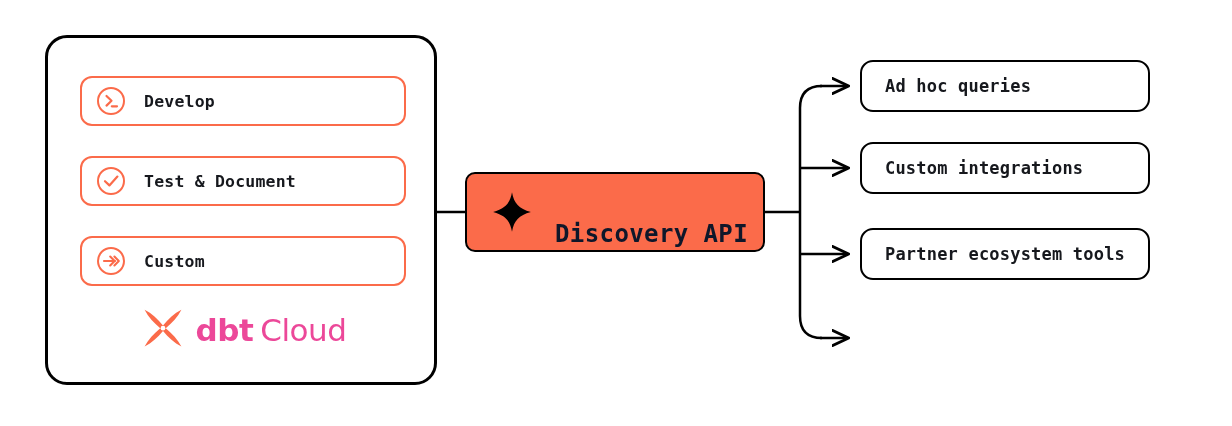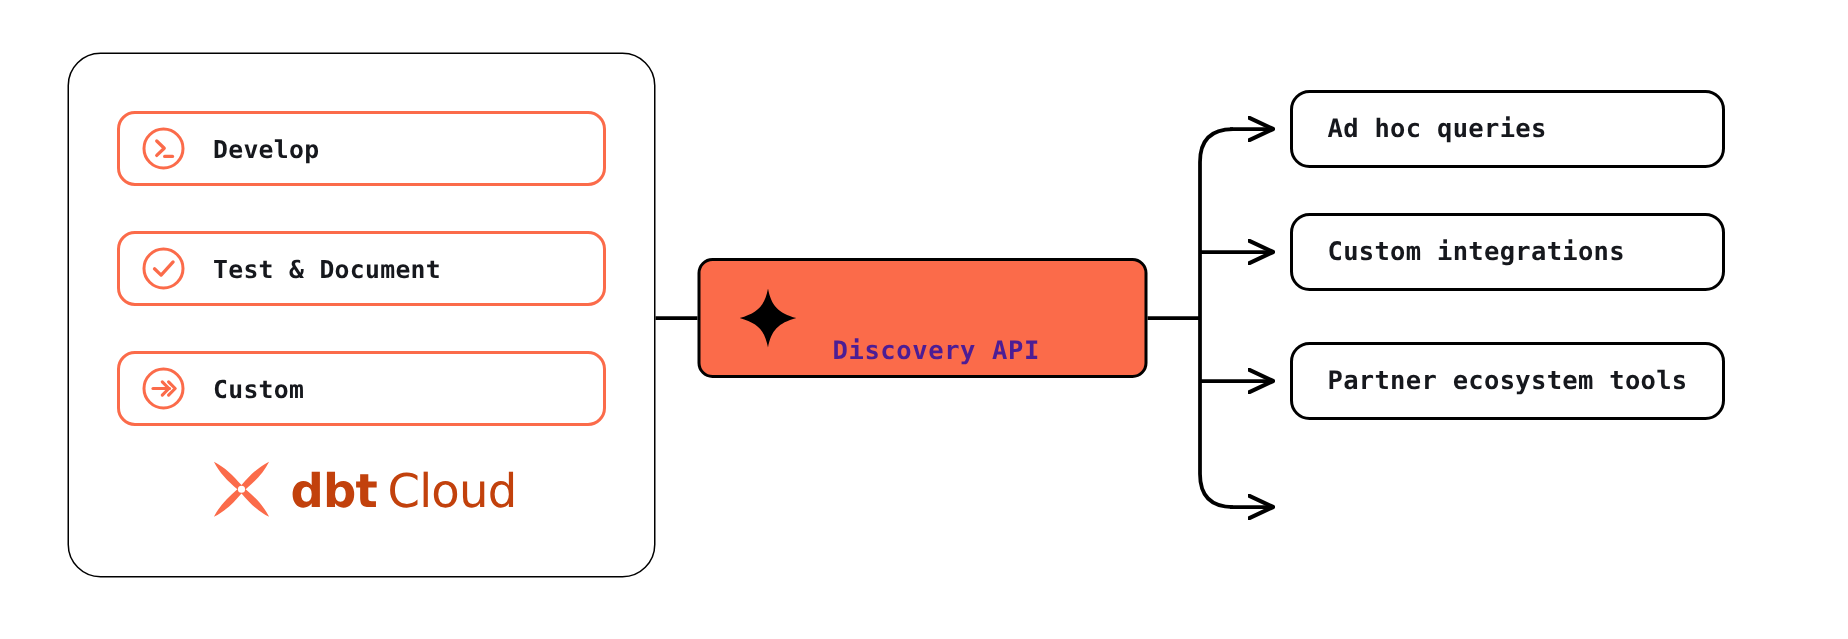--- a/index.html
+++ b/index.html
@@ -19,21 +19,21 @@
   }
 
   
   #left-panel {
     position: absolute;
     left: 45px;
     top: 35px;
     width: 392px;
     height: 350px;
     box-sizing: border-box;
-    border: 1px solid #000000;
+    border: 3px solid #000000;
     border-radius: 22px;
     background: #ffffff;
   }
 
   .stage-box {
     position: absolute;
     left: 32px;
     width: 326px;
     height: 50px;
     box-sizing: border-box;
@@ -76,21 +76,21 @@
   }
   #dbt-mark {
     width: 46px;
     height: 46px;
     display: block;
   }
   #dbt-wordmark {
     margin-left: 10px;
     font-family: "DejaVu Sans", "Liberation Sans", sans-serif;
     font-size: 31px;
-    color: #c2410c;
+    color: #ec4899;
     letter-spacing: -0.5px;
     line-height: 1;
     white-space: nowrap;
   }
   #dbt-word-dbt { font-weight: 700; }
   #dbt-word-cloud { font-weight: 400; margin-left: 7px; }
 
   
   #discovery-node {
     position: absolute;
@@ -107,23 +107,23 @@
     padding-left: 24px;
   }
   #sparkle-icon {
     width: 42px;
     height: 42px;
     flex: 0 0 42px;
     display: block;
   }
   #discovery-label {
     margin-left: 22px;
-    font-size: 17px;
+    font-size: 24px;
     font-weight: 700;
-    color: #4c1d95;
+    color: #0f172a;
     letter-spacing: 0.4px;
     white-space: nowrap;
     margin-top: 44px;
   }
 
   
   .consumer-box {
     position: absolute;
     left: 860px;
     width: 290px;

